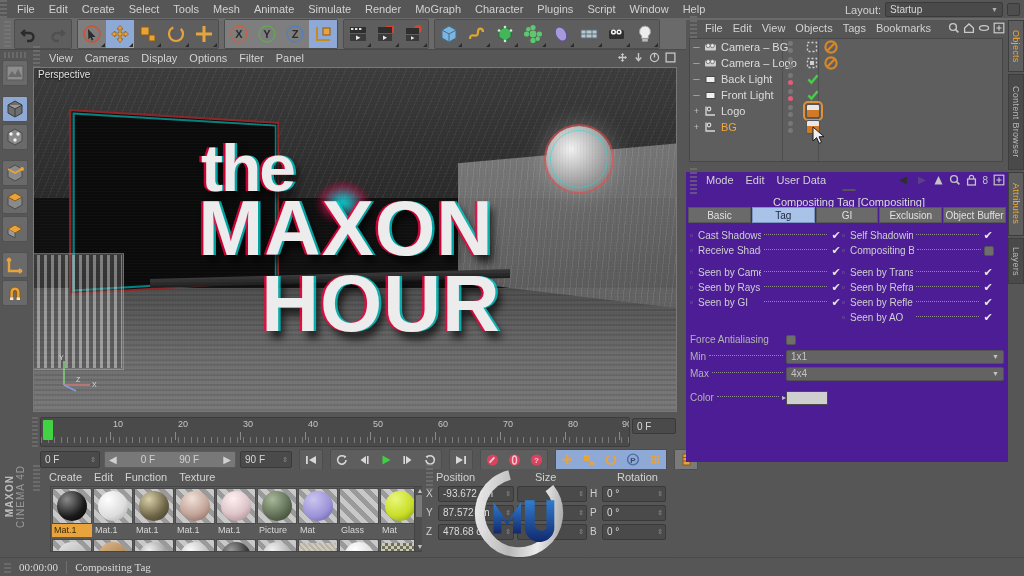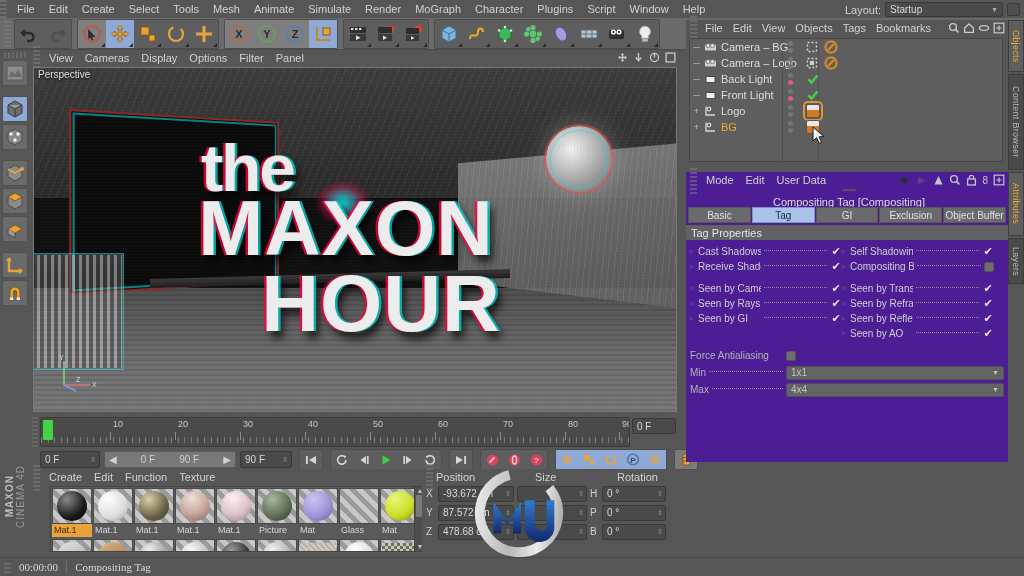--- a/index.html
+++ b/index.html
@@ -1301,23 +1301,20 @@
           <span>GI</span>
         </div>
       <div class="tab">
           <span>Exclusion</span>
         </div>
       <div class="tab">
           <span>Object Buffer</span>
         </div>
     </div>
 
-    <div class="secthead">
-      <span>Tag Properties</span>
-    </div>
 
     <div class="props">
       <div class="prow">
         <div class="pcol">
           <span class="pbullet">▫</span>
           <span class="plabel">Cast Shadows</span>
           <span class="pdots"></span>
           <span class="chk">✔</span>
         </div>
         <div class="pcol">
@@ -1418,20 +1415,28 @@
           <span class="pdots"></span>
         </span>
         <div class="fdd">
           <span>4x4</span>
           <span class="cv">▼</span>
         </div>
       </div>
 
       <div class="gap"></div>
 
+      <div class="frow">
+        <span class="flabel">
+          <span>Color</span>
+          <span class="pdots"></span>
+          <span style="font-size:8px;color:#c0c0c0">▸</span>
+        </span>
+        <span class="colorsw"></span>
+      </div>
     </div>
   </div>
 
   <div class="vtabs">
     <div class="vtab act" style="height:52px">
       <span>Objects</span>
     </div>
     <div class="vtab" style="height:96px">
       <span>Content Browser</span>
     </div>

